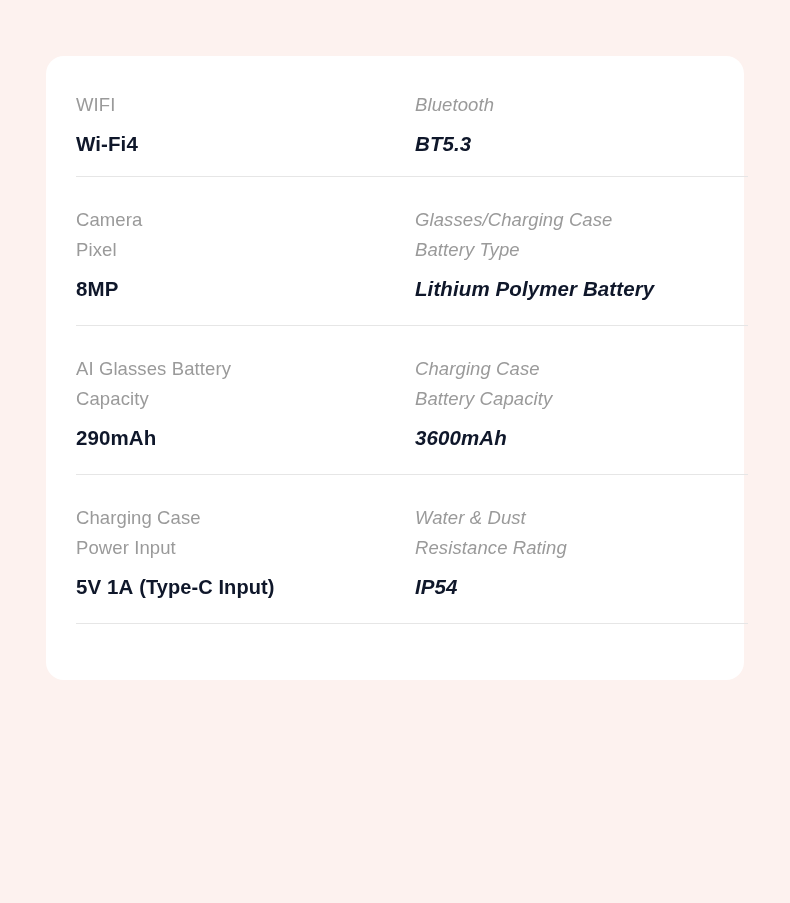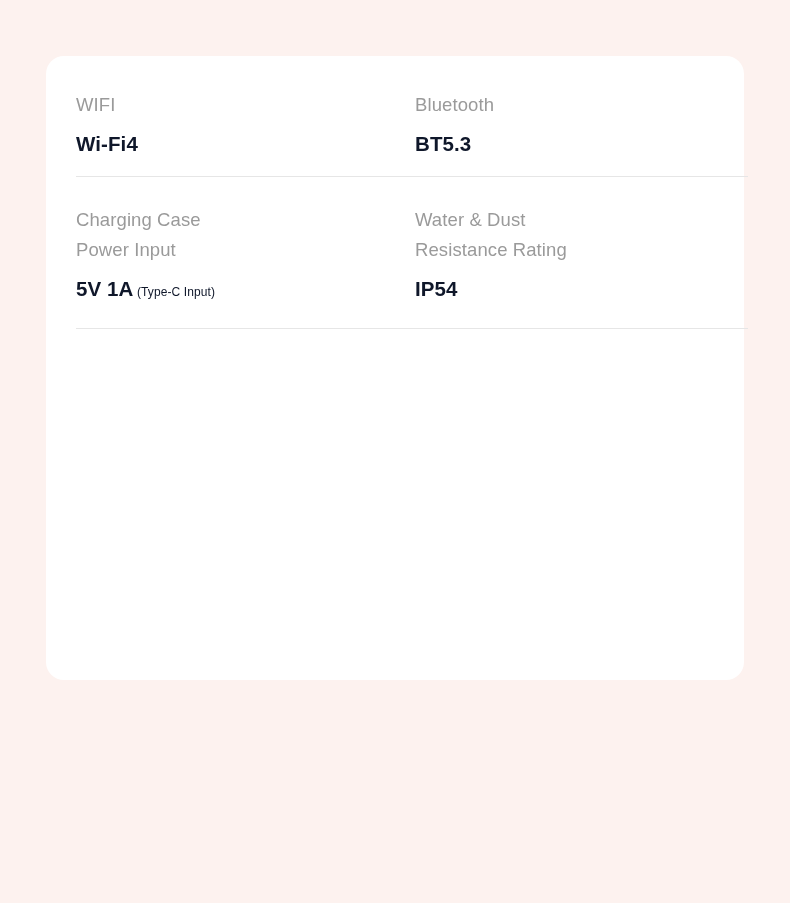--- a/index.html
+++ b/index.html
@@ -42,40 +42,41 @@
   .spec-cell {
     vertical-align: top;
     padding: 28px 0 22px 0;
   }
   .spec-cell.left {
     width: 325px;
     padding-right: 14px;
   }
   .spec-cell.right {
     width: 333px;
+    font-style: italic;
   }
   .label {
     color: #9a9a9a;
     font-size: 18.5px;
     line-height: 30px;
     font-weight: 400;
     letter-spacing: 0.1px;
     white-space: pre-line;
   }
   .value {
     color: #0f172a;
     font-size: 20.5px;
     line-height: 28px;
     font-weight: bold;
     margin-top: 10px;
     letter-spacing: 0.1px;
   }
   .value .suffix {
-    font-size: 12px;
-    font-weight: normal;
+    font-size: 20px;
+    font-weight: bold;
   }
   .value .deg {
     font-size: 13px;
     vertical-align: super;
     font-weight: bold;
   }
   
   .row-1 .spec-cell { padding-top: 34px; padding-bottom: 18px; }
   .row-5 .spec-cell { padding-top: 26px; padding-bottom: 24px; }
   .row-5 .label { white-space: nowrap; }
@@ -91,21 +92,45 @@
           <td class="spec-cell left">
             <div class="label">WIFI</div>
             <div class="value">Wi-Fi4</div>
           </td>
           <td class="spec-cell right">
             <div class="label">Bluetooth</div>
             <div class="value">BT5.3</div>
           </td>
         </tr>
 
+        <tr class="spec-row row-2">
+          <td class="spec-cell left">
+            <div class="label">Camera
+Pixel</div>
+            <div class="value">8MP</div>
+          </td>
+          <td class="spec-cell right">
+            <div class="label">Glasses/Charging Case
+Battery Type</div>
+            <div class="value">Lithium Polymer Battery</div>
+          </td>
+        </tr>
 
+        <tr class="spec-row row-3">
+          <td class="spec-cell left">
+            <div class="label">AI Glasses Battery
+Capacity</div>
+            <div class="value">290mAh</div>
+          </td>
+          <td class="spec-cell right">
+            <div class="label">Charging Case
+Battery Capacity</div>
+            <div class="value">3600mAh</div>
+          </td>
+        </tr>
 
         <tr class="spec-row row-4">
           <td class="spec-cell left">
             <div class="label">Charging Case
 Power Input</div>
             <div class="value"><span>5V 1A</span><span class="suffix"> (Type-C Input)</span></div>
           </td>
           <td class="spec-cell right">
             <div class="label">Water &amp; Dust
 Resistance Rating</div>

